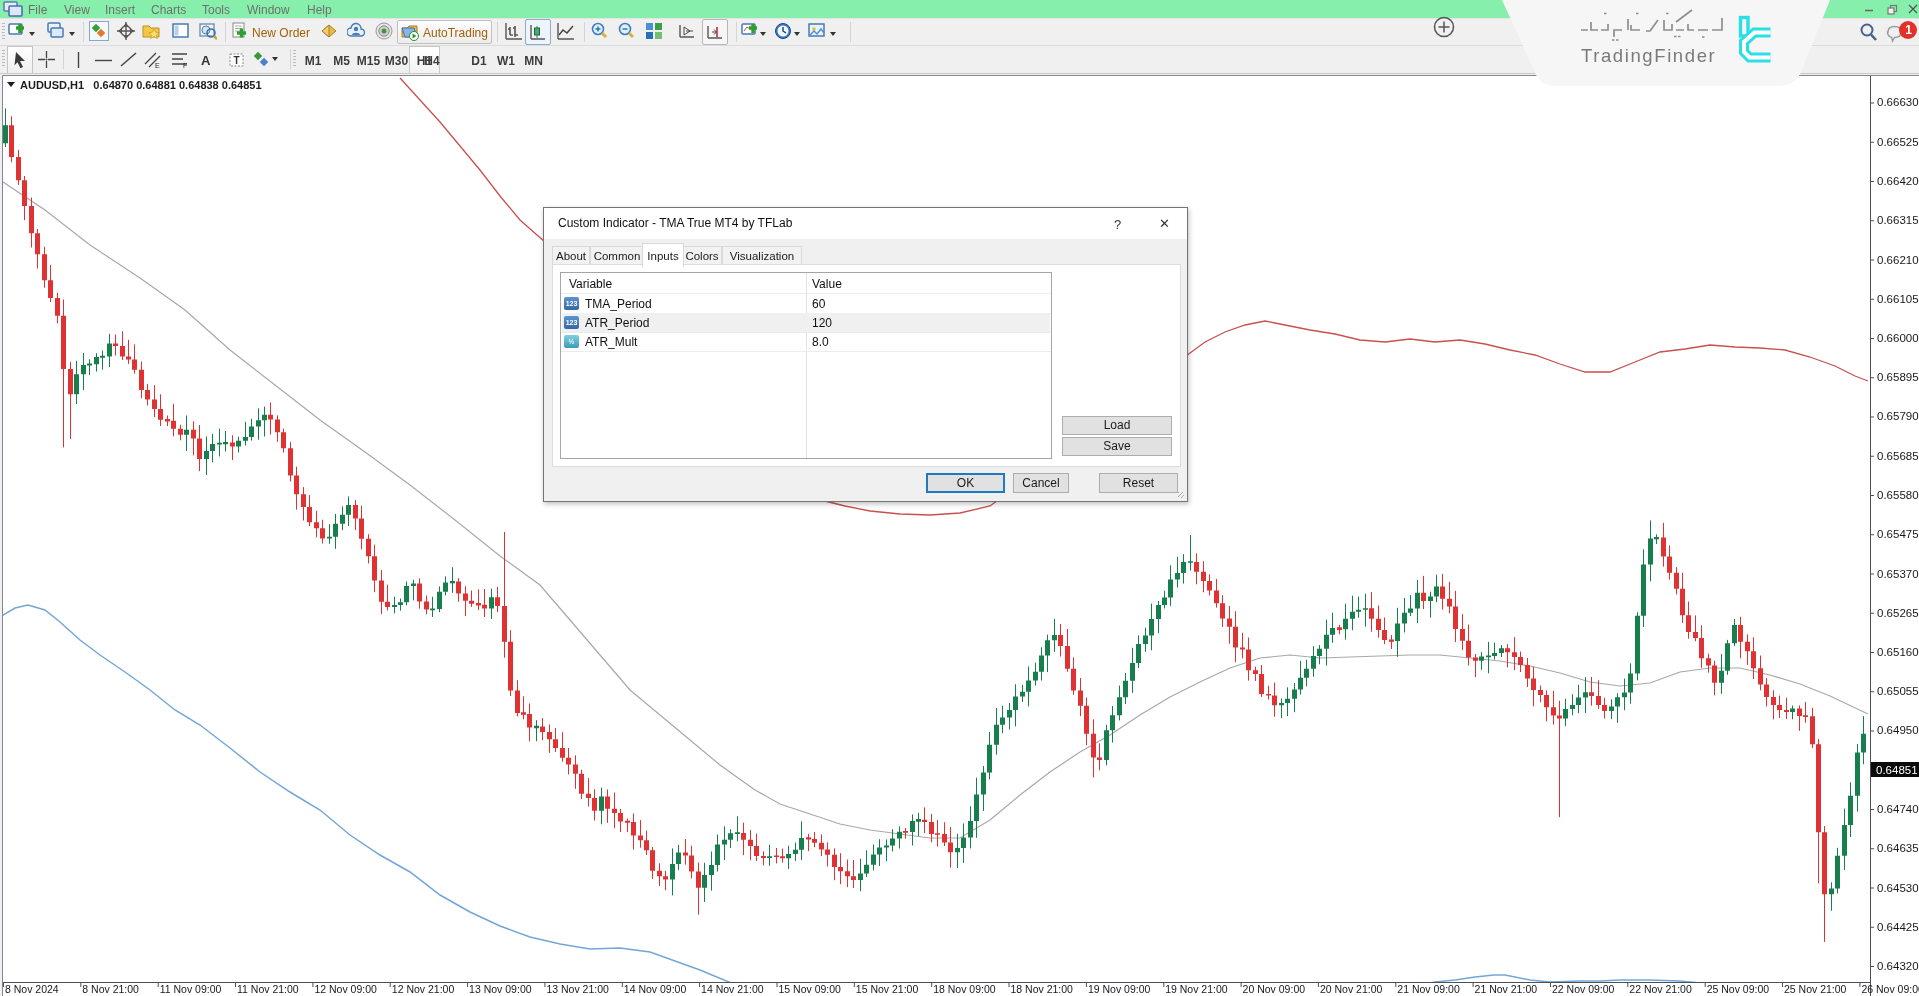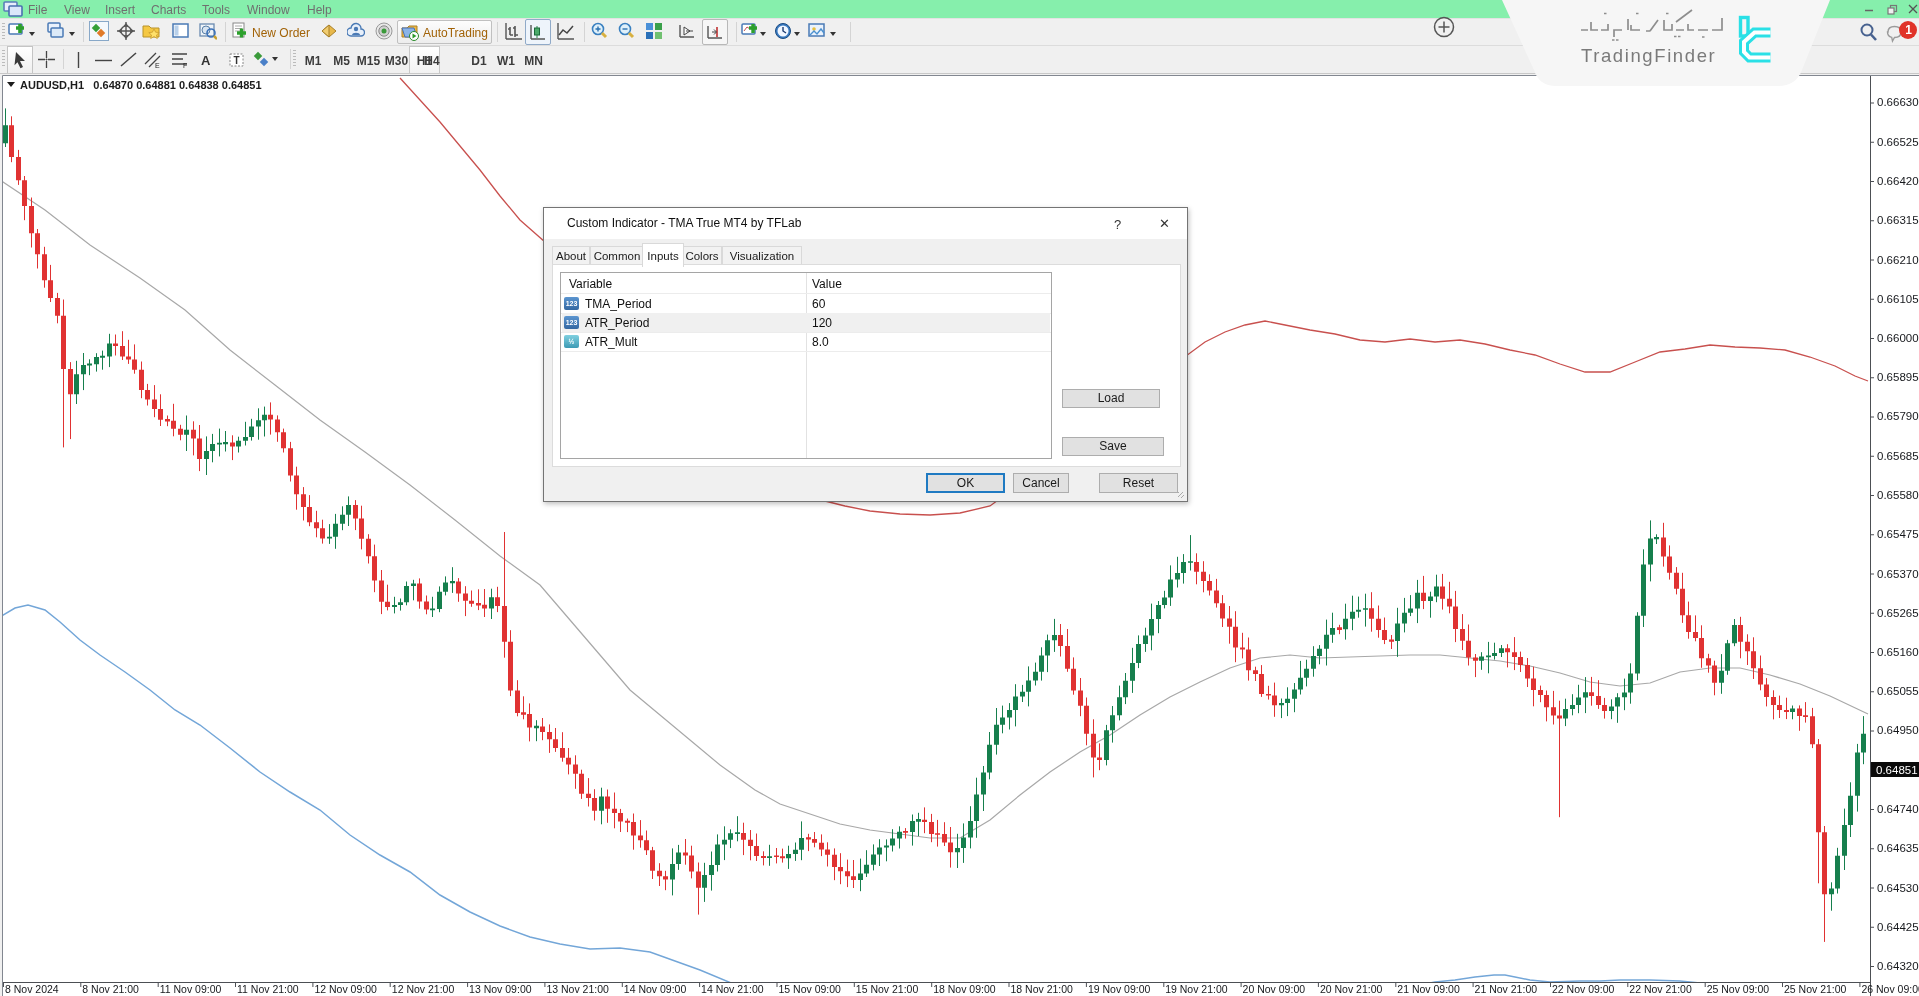--- a/index.html
+++ b/index.html
@@ -6,21 +6,21 @@
 .abs{position:absolute}
 .menu{left:0;top:0;width:1919px;height:19px;background:#86efac;border-bottom:1px solid #e3e3e3}
 .menu span{position:absolute;top:3px;font-size:12px;color:#6f6f6f}
 .tb1{left:0;top:19px;width:1919px;height:27px;background:#f0f0f0;border-bottom:1px solid #dcdcdc}
 .tb2{left:0;top:46px;width:1919px;height:28px;background:#f0f0f0;border-bottom:1px solid #c8c8c8}
 .sep{position:absolute;top:3px;width:1px;height:20px;background:#d4d4d4}
 .grip{position:absolute;left:2px;top:4px;width:3px;height:18px;background:repeating-linear-gradient(to bottom,#bbb 0,#bbb 1px,transparent 1px,transparent 3px)}
 .tbtxt{position:absolute;font-size:12px;color:#a16207}
 .tfbtn{position:absolute;font-size:12px;font-weight:bold;color:#3c3c3c;text-align:center}
 .dlg{left:543px;top:207px;width:645px;height:295px;background:#f0f0f0;border:1px solid #747474;box-shadow:1px 2px 5px rgba(0,0,0,.25)}
-.dlg .title{position:absolute;left:0;top:0;width:100%;height:31px;background:#fff;font-size:12px;color:#101010;line-height:31px;padding-left:23px}
+.dlg .title{position:absolute;left:0;top:0;width:100%;height:31px;background:#fff;font-size:12px;color:#101010;line-height:31px;padding-left:14px}
 .tab{position:absolute;top:38px;height:19px;background:#f2f2f2;border:1px solid #d9d9d9;font-size:11.5px;color:#1a1a1a;text-align:center;line-height:18px}
 .tabsel{top:35px;height:24px;background:#fff;border-bottom:0;z-index:3;line-height:24px}
 .page{position:absolute;left:8px;top:56px;width:629px;height:203px;background:#fff;border:1px solid #dcdcdc}
 .btn{position:absolute;background:#e1e1e1;border:1px solid #adadad;font-size:12px;color:#1a1a1a;text-align:center}
 .cell{position:absolute;font-size:12px;color:#101010}
 
 </style></head><body>
 <svg width="1919" height="996" viewBox="0 0 1919 996" style="position:absolute;left:0;top:0" font-family="Liberation Sans, sans-serif">
 <rect x="2" y="75" width="1917" height="921" fill="#ffffff"></rect>
 <path d="M2.5,996V75.5H1919" stroke="#828790" fill="none"></path>
@@ -352,18 +352,18 @@
 <div style="position:absolute;left:1px;top:40px;width:488px;height:19px;background:#f0f0f0"></div>
 <div style="position:absolute;left:3px;top:43px;width:15px;height:13px;background:linear-gradient(#5b95d0,#3568a2);border-radius:2px;color:#fff;font-size:7px;text-align:center;line-height:13px;font-weight:bold">123</div>
 <div class="cell" style="left:24px;top:43px">ATR_Period</div>
 <div class="cell" style="left:251px;top:43px">120</div>
 <div style="position:absolute;left:0;top:59px;width:490px;height:1px;background:#ececec"></div>
 <div style="position:absolute;left:3px;top:62px;width:15px;height:13px;background:linear-gradient(#7fd0e0,#3d9ab4);border-radius:2px;color:#fff;font-size:7px;text-align:center;line-height:13px;font-weight:bold">½</div>
 <div class="cell" style="left:24px;top:62px">ATR_Mult</div>
 <div class="cell" style="left:251px;top:62px">8.0</div>
 <div style="position:absolute;left:0;top:78px;width:490px;height:1px;background:#ececec"></div>
 </div>
-<div class="btn" style="left:518px;top:181px;width:98px;height:19px;line-height:17px">Load</div>
-<div class="btn" style="left:518px;top:229px;width:102px;height:19px;line-height:17px">Save</div>
+<div class="btn" style="left:518px;top:208px;width:110px;height:19px;line-height:17px">Load</div>
+<div class="btn" style="left:518px;top:229px;width:110px;height:19px;line-height:17px">Save</div>
 <div class="btn" style="left:382px;top:265px;width:79px;height:20px;line-height:16px;border:2px solid #1f7ac2">OK</div>
 <div class="btn" style="left:469px;top:265px;width:56px;height:20px;line-height:18px">Cancel</div>
 <div class="btn" style="left:555px;top:265px;width:79px;height:20px;line-height:18px">Reset</div>
 <div style="position:absolute;right:3px;bottom:3px;width:6px;height:6px;background:repeating-linear-gradient(135deg,#aaa 0,#aaa 1px,transparent 1px,transparent 3px)"></div>
 </div>
 </body></html>

